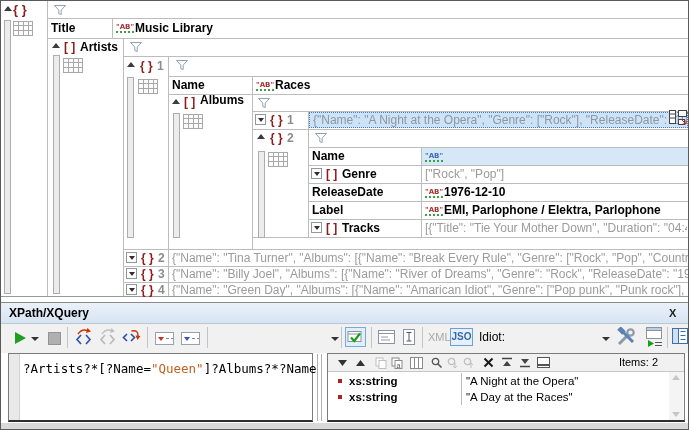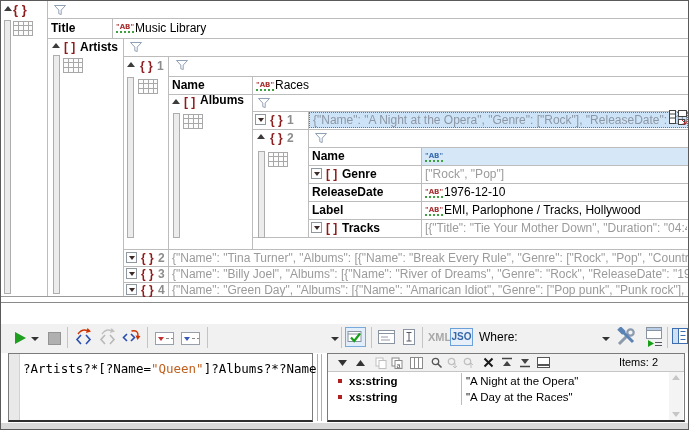--- a/index.html
+++ b/index.html
@@ -8,21 +8,21 @@
   .a{position:absolute;}
   .hl{position:absolute;height:1px;background:#bcbcbc;}
   .vl{position:absolute;width:1px;background:#bcbcbc;}
   .bar{position:absolute;width:5px;background:#ececec;border:1px solid #adadad;}
   .tri{position:absolute;width:0;height:0;border-left:4px solid transparent;border-right:4px solid transparent;border-bottom:5px solid #3c3c3c;}
   .tbtn{position:absolute;width:11px;height:11px;border:1px solid #8f979f;background:#fdfdfd;display:flex;align-items:center;justify-content:center;box-sizing:border-box;}
   .tbtn i{display:block;width:0;height:0;border-left:3px solid transparent;border-right:3px solid transparent;border-top:4px solid #3a2a2a;}
   .sym{position:absolute;color:#8e1b1b;font-weight:bold;white-space:pre;}
   .idx{position:absolute;color:#8c8c8c;font-weight:bold;}
   .key{position:absolute;font-weight:bold;color:#000;white-space:nowrap;}
-  .val{position:absolute;color:#000;white-space:nowrap;}
+  .val{position:absolute;color:#000;white-space:nowrap;font-weight:bold;}
   .prev{position:absolute;color:#9b9b9b;white-space:nowrap;overflow:hidden;}
   .ab{position:absolute;font-size:7px;font-weight:bold;color:#a83232;border-bottom:2px dotted #3fa03f;
       line-height:8px;text-transform:uppercase;font-family:"DejaVu Sans",sans-serif;}
   .ab.blue{color:#3b6db0;}
   .sep{position:absolute;width:1px;background:#c4c4c4;top:326px;height:21px;}
   .ddown{position:absolute;width:0;height:0;border-left:4px solid transparent;border-right:4px solid transparent;border-top:4px solid #333;}
   .tool{position:absolute;cursor:default;}
   .mono{font-family:"DejaVu Sans Mono",monospace;font-size:12.5px;}
   .boxicon{position:absolute;width:19px;height:13px;border:1px solid #98a0ac;background:#fff;box-sizing:border-box;display:flex;align-items:center;padding-left:2px;gap:2px;}
   .boxicon i{display:block;width:0;height:0;border-left:3px solid transparent;border-right:3px solid transparent;}
@@ -171,21 +171,21 @@
   <div class="sym" style="left:325px;top:164px;line-height:18px">[ ]</div>
   <div class="key" style="left:341px;top:164px;line-height:18px">Genre</div>
   <div class="prev" style="left:424px;top:164px;line-height:18px;width:262px">["Rock", "Pop"]</div>
 
   <div class="key" style="left:311px;top:182px;line-height:18px">ReleaseDate</div>
   <span class="ab" style="left:424px;top:187px">"ab"</span>
   <div class="val" style="left:443px;top:182px;line-height:18px">1976-12-10</div>
 
   <div class="key" style="left:311px;top:200px;line-height:18px">Label</div>
   <span class="ab" style="left:424px;top:205px">"ab"</span>
-  <div class="val" style="left:443px;top:200px;line-height:18px">EMI, Parlophone / Tracks, Hollywood</div>
+  <div class="val" style="left:443px;top:200px;line-height:18px">EMI, Parlophone / Elektra, Parlophone</div>
 
   <div class="tbtn" style="left:310px;top:221px">
       <i></i>
     </div>
   <div class="sym" style="left:325px;top:218px;line-height:18px">[ ]</div>
   <div class="key" style="left:341px;top:218px;line-height:18px">Tracks</div>
   <div class="prev" style="left:424px;top:218px;line-height:18px;width:262px">[{"Title": "Tie Your Mother Down", "Duration": "04:48",</div>
 
   <div class="tbtn" style="left:125px;top:251px">
       <i></i>
@@ -202,20 +202,24 @@
   <div class="prev" style="left:171px;top:265px;line-height:16px;width:516px">{"Name": "Billy Joel", "Albums": [{"Name": "River of Dreams", "Genre": "Rock", "ReleaseDate": "1993-08-</div>
 
   <div class="tbtn" style="left:125px;top:283px">
       <i></i>
     </div>
   <div class="sym" style="left:140px;top:281px;line-height:16px">{ }</div>
   <div class="idx" style="left:157px;top:281px;line-height:16px">4</div>
   <div class="prev" style="left:171px;top:281px;line-height:16px;width:516px">{"Name": "Green Day", "Albums": [{"Name": "Amarican Idiot", "Genre": ["Pop punk", "Punk rock"], "Relea</div>
 
   <div class="a" style="left:0;top:301px;width:689px;height:1px;background:#8a8a8a"></div>
+  <div class="a" style="left:0;top:302px;width:689px;height:20px;background:linear-gradient(#eaf1fa,#d7e4f3);border-bottom:1px solid #b9c6d6">
+    <span style="position:absolute;left:8px;line-height:20px;font-weight:bold">XPath/XQuery</span>
+    <span style="position:absolute;left:668px;line-height:20px;font-weight:bold;font-size:11px;color:#222">X</span>
+  </div>
   <div class="a" style="left:0;top:323px;width:689px;height:29px;background:#f1f1f1"></div>
 
   <div class="tool" style="left:14px;top:331px;width:0;height:0;border-top:6px solid transparent;border-bottom:6px solid transparent;border-left:11px solid #1f9e1f"></div>
   <div class="ddown" style="left:30px;top:336px"></div>
   <div class="tool" style="left:47px;top:331px;width:11px;height:11px;background:#b0b0b0;border:1px solid #949494"></div>
   <div class="sep" style="left:66px"></div>
   <svg class="tool" style="left:73px;top:327px" width="20" height="18">
       <path d="M7 7 L3 11.5 L7 16" stroke="#2b4fae" stroke-width="1.6" fill="none"></path>
       <path d="M12 7 L16 11.5 L12 16" stroke="#2b4fae" stroke-width="1.6" fill="none"></path>
       <path d="M4 6 Q8 0.5 13 2.5" stroke="#cc3300" stroke-width="1.4" fill="none"></path>
@@ -262,23 +266,23 @@
       <line x1="3" y1="7" x2="10" y2="7" stroke="#99a"></line>
       <line x1="3" y1="10" x2="12" y2="10" stroke="#99a"></line>
     </svg>
   <svg class="tool" style="left:402px;top:328px" width="12" height="16">
       <rect x=".5" y=".5" width="11" height="15" fill="#fff" stroke="#8a94a0"></rect>
       <line x1="3.5" y1="3.5" x2="8.5" y2="3.5" stroke="#556"></line>
       <line x1="6" y1="3.5" x2="6" y2="12" stroke="#556"></line>
       <line x1="3.5" y1="12" x2="8.5" y2="12" stroke="#556"></line>
     </svg>
   <div class="sep" style="left:421px"></div>
-  <div class="lbl" style="left:427px;color:#a8a8a8;font-weight:bold;font-size:11px">XML</div>
+  <div class="lbl" style="left:427px;color:#a8a8a8;font-weight:normal;font-size:11px">XML</div>
   <div class="tool" style="left:449px;top:327px;width:23px;height:18px;border:1px solid #6ba0d8;background:#e7f0fa;box-sizing:border-box;text-align:center;line-height:16px;font-weight:bold;font-size:10px;color:#3667a8;overflow:hidden">JSO</div>
-  <div class="lbl" style="left:478px">Where:</div>
+  <div class="lbl" style="left:478px">Idiot:</div>
   <div class="ddown" style="left:601px;top:336px"></div>
   <svg class="tool" style="left:614px;top:326px" width="24" height="20">
       <path d="M4 17 L13 8" stroke="#8c9aae" stroke-width="3"></path>
       <circle cx="15.5" cy="5.5" r="3.2" fill="none" stroke="#8c9aae" stroke-width="2.2"></circle>
       <path d="M8 5 L18 15" stroke="#5b82b4" stroke-width="3"></path>
       <rect x="3" y="1" width="7" height="5" transform="rotate(45 6.5 3.5)" fill="#5b82b4"></rect>
     </svg>
   <svg class="tool" style="left:643px;top:325px" width="20" height="21">
       <rect x="2.5" y="1.5" width="15" height="11" fill="#fff" stroke="#8a94a0"></rect>
       <rect x="2.5" y="1.5" width="15" height="3" fill="#b9cfe8" stroke="#8a94a0"></rect>

